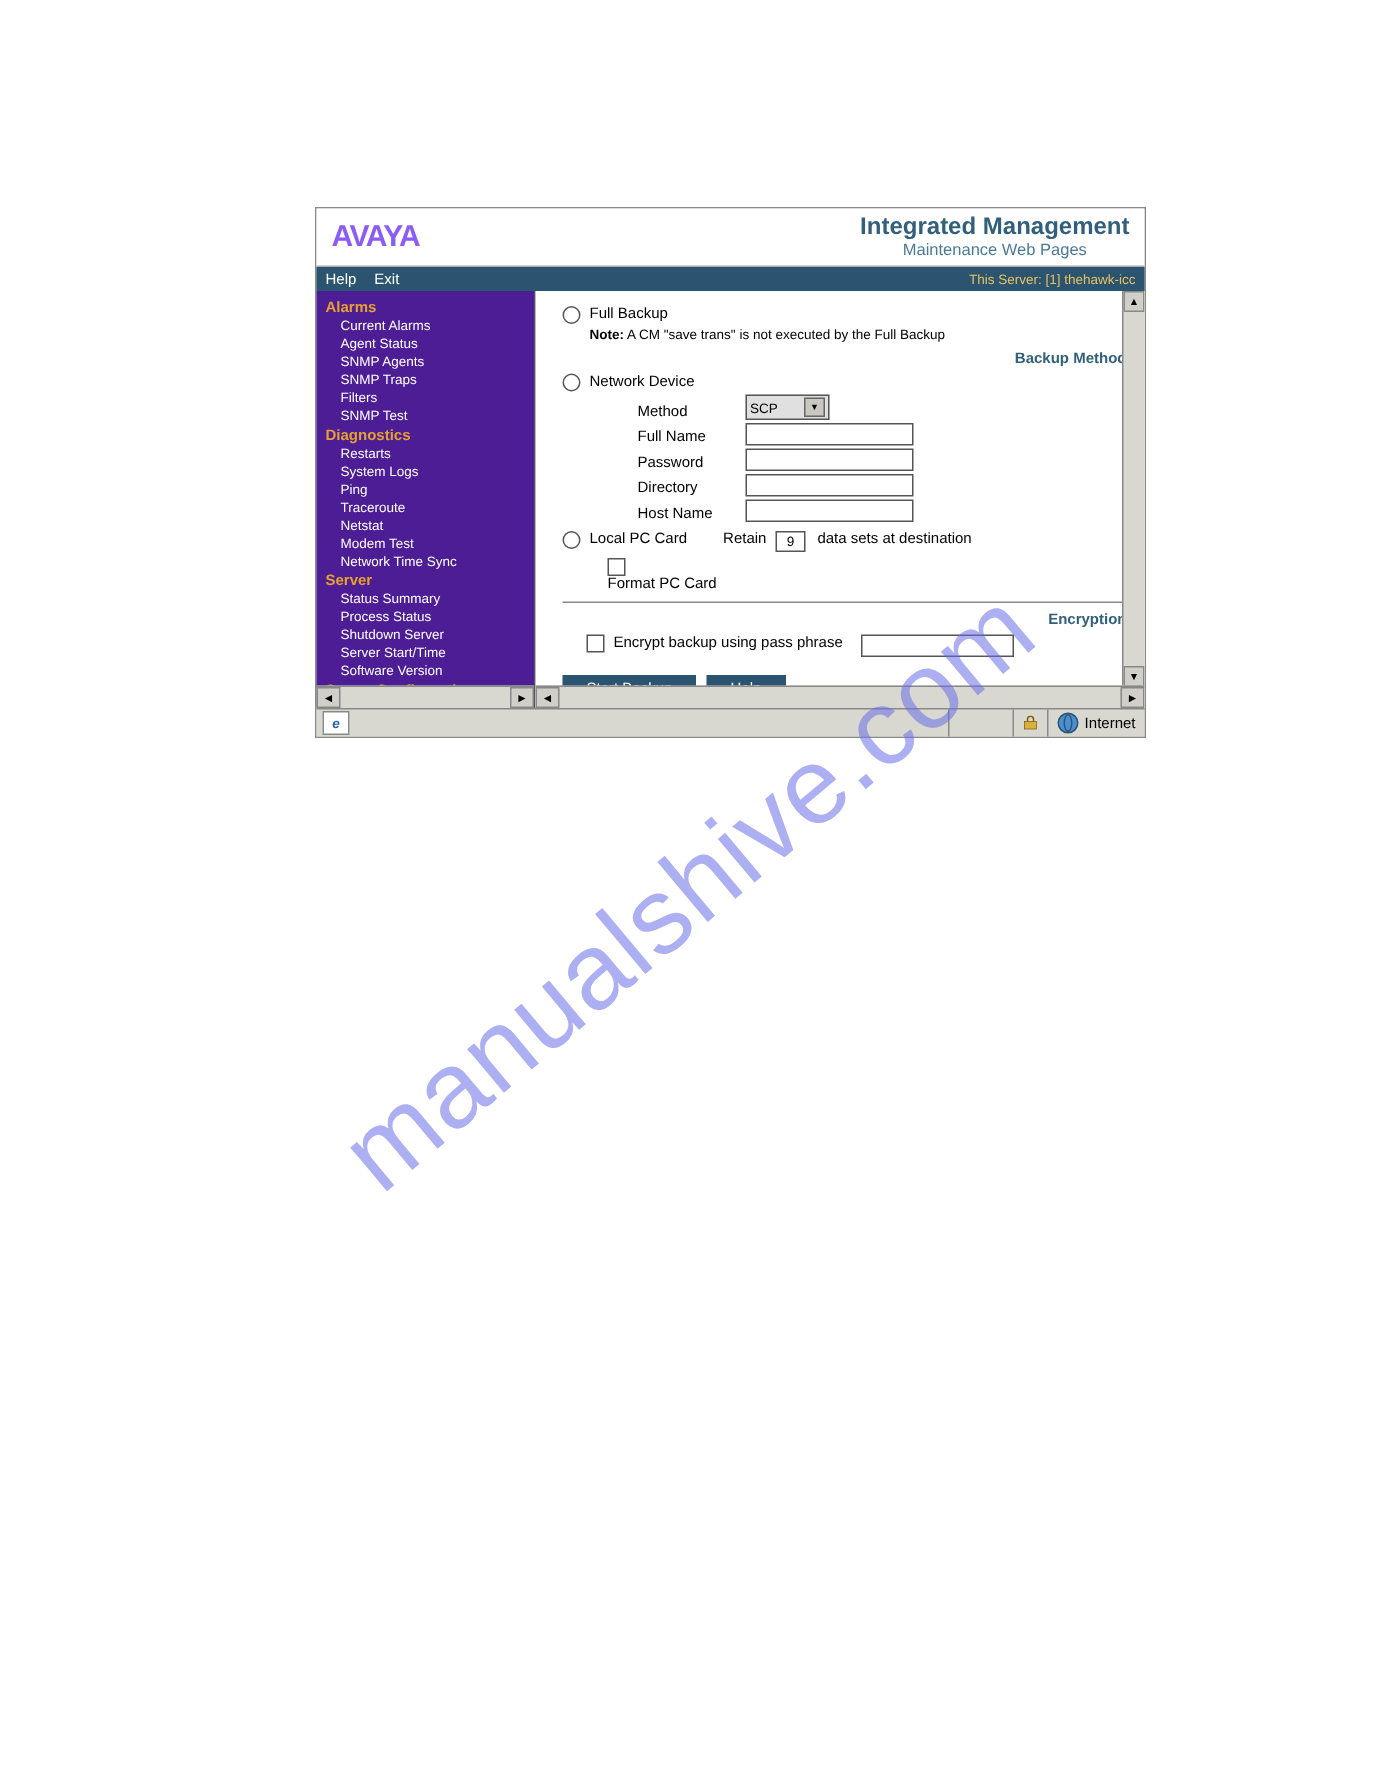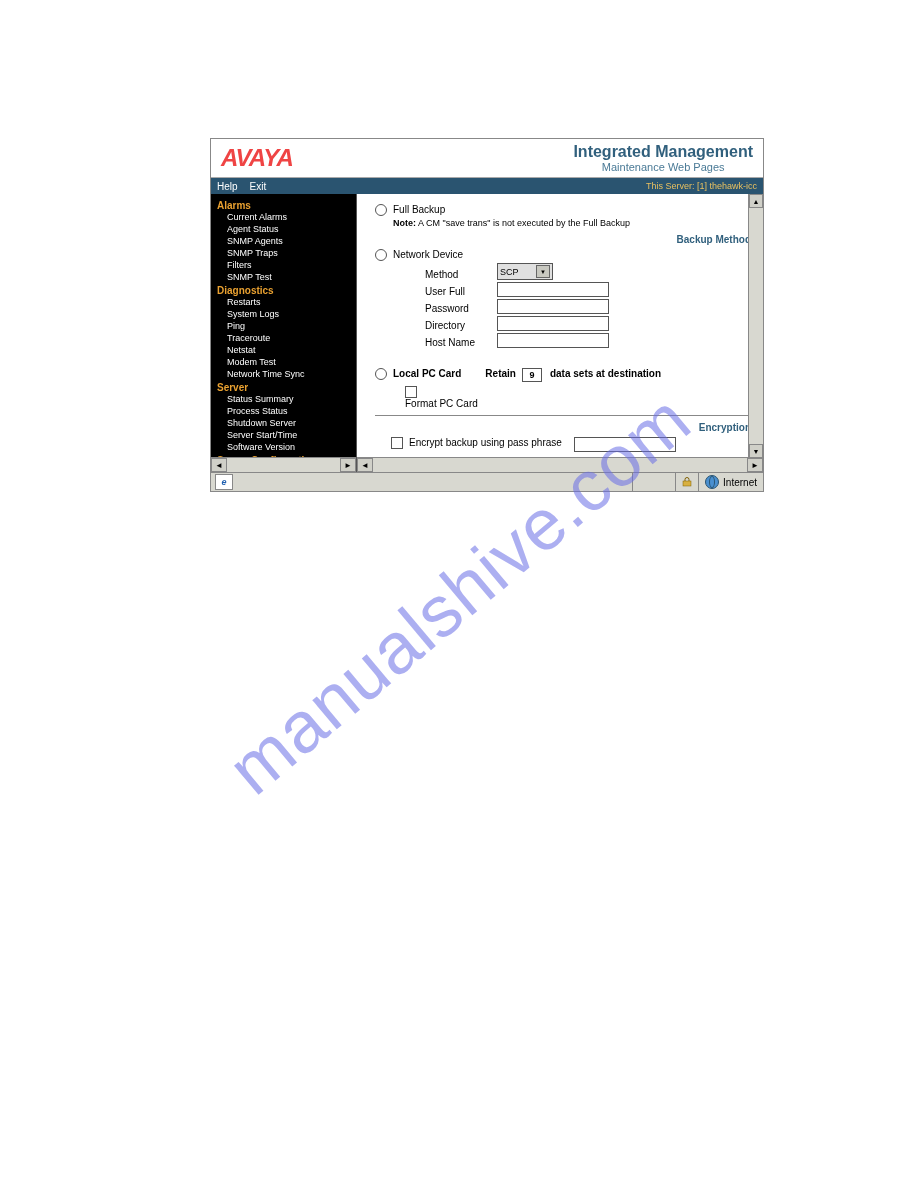--- a/index.html
+++ b/index.html
@@ -5,30 +5,30 @@
   html,body{margin:0;padding:0;background:#fff;font-family:Arial,Helvetica,sans-serif;}
   .page{width:918px;height:1188px;position:relative;background:#fff;}
   .watermark{position:absolute;left:50%;top:50%;transform:translate(-50%,-50%) rotate(-40deg);
     font-size:72px;color:#6a6ee6;opacity:.55;font-weight:400;letter-spacing:1px;white-space:nowrap;
     pointer-events:none;z-index:50;}
   .appwin{position:absolute;left:210px;top:138px;width:552px;height:352px;border:1px solid #888;
     background:#e8e8e4;display:flex;flex-direction:column;font-size:10px;z-index:10;}
   .titlebar{height:38px;background:#fff;border-bottom:1px solid #aaa;display:flex;align-items:center;
     justify-content:space-between;padding:0 10px;}
   .logo{display:flex;align-items:flex-end;}
-  .logo-text{color:#ef4444;font-weight:bold;font-size:24px;font-family:Arial,sans-serif;letter-spacing:-1px;font-style:italic;}
+  .logo-text{color:#8b5cf6;font-weight:bold;font-size:20px;font-family:Arial,sans-serif;letter-spacing:-1px;}
   .titles{text-align:center;}
   .title-main{color:#31607d;font-size:16px;font-weight:bold;}
   .title-sub{color:#4a7a96;font-size:11px;}
   .menubar{height:16px;background:#2a5470;color:#fff;display:flex;align-items:center;padding:0 6px;
     font-size:10px;justify-content:space-between;}
   .menubar-left{display:flex;gap:12px;}
   .menubar-right{color:#e8c060;font-size:9px;}
   .body{flex:1;display:flex;min-height:0;}
-  .sidebar{width:145px;background:#000000;overflow:hidden;position:relative;border-right:1px solid #555;}
+  .sidebar{width:145px;background:#4c1d95;overflow:hidden;position:relative;border-right:1px solid #555;}
   .sidebar-inner{padding:4px 6px 0 6px;}
   .nav-head{color:#e8a030;font-weight:bold;font-size:10px;margin-top:2px;}
   .nav-item{color:#fff;font-size:9px;padding-left:10px;line-height:12px;cursor:pointer;}
   .sb-scroll{position:absolute;left:0;right:0;bottom:0;height:14px;background:#d8d8d0;
     border-top:1px solid #888;display:flex;justify-content:space-between;align-items:center;}
   .sb-arrow{width:14px;height:12px;background:#d0d0c8;border:1px solid #888;font-size:8px;
     display:flex;align-items:center;justify-content:center;color:#000;}
   .content{flex:1;background:#fff;position:relative;overflow:hidden;}
   .content-inner{padding:8px 12px 0 18px;color:#000;}
   .row{display:flex;align-items:flex-start;margin:2px 0;font-size:10px;}
@@ -150,37 +150,37 @@
         </div>
 
         <div class="field-row">
           <span class="field-label">Method</span>
           <span class="sel">
             <span>SCP</span>
             <span class="sel-btn">▼</span>
           </span>
         </div>
         <div class="field-row">
-          <span class="field-label">User Full</span>
+          <span class="field-label">Full Name</span>
           <span class="tinput"></span>
         </div>
         <div class="field-row">
           <span class="field-label">Password</span>
           <span class="tinput"></span>
         </div>
         <div class="field-row">
           <span class="field-label">Directory</span>
           <span class="tinput"></span>
         </div>
         <div class="field-row">
           <span class="field-label">Host Name</span>
           <span class="tinput"></span>
         </div>
 
-        <div class="row" style="margin-top:20px;font-weight:bold;">
+        <div class="row" style="margin-top:6px;">
           <span class="radio"></span>
           <span>Local PC Card</span>
           <span style="width:24px;"></span>
           <span>Retain</span>
           <span style="width:6px;"></span>
           <span class="small-input">9</span>
           <span style="width:8px;"></span>
           <span>data sets at destination</span>
         </div>
 

